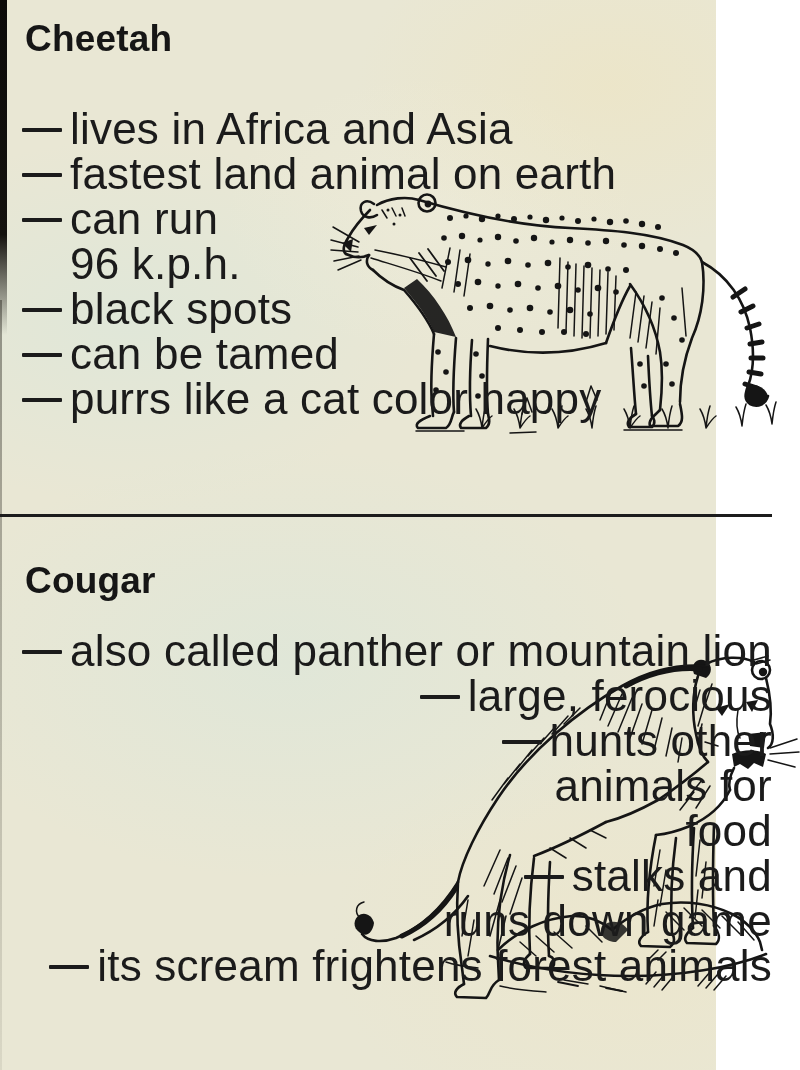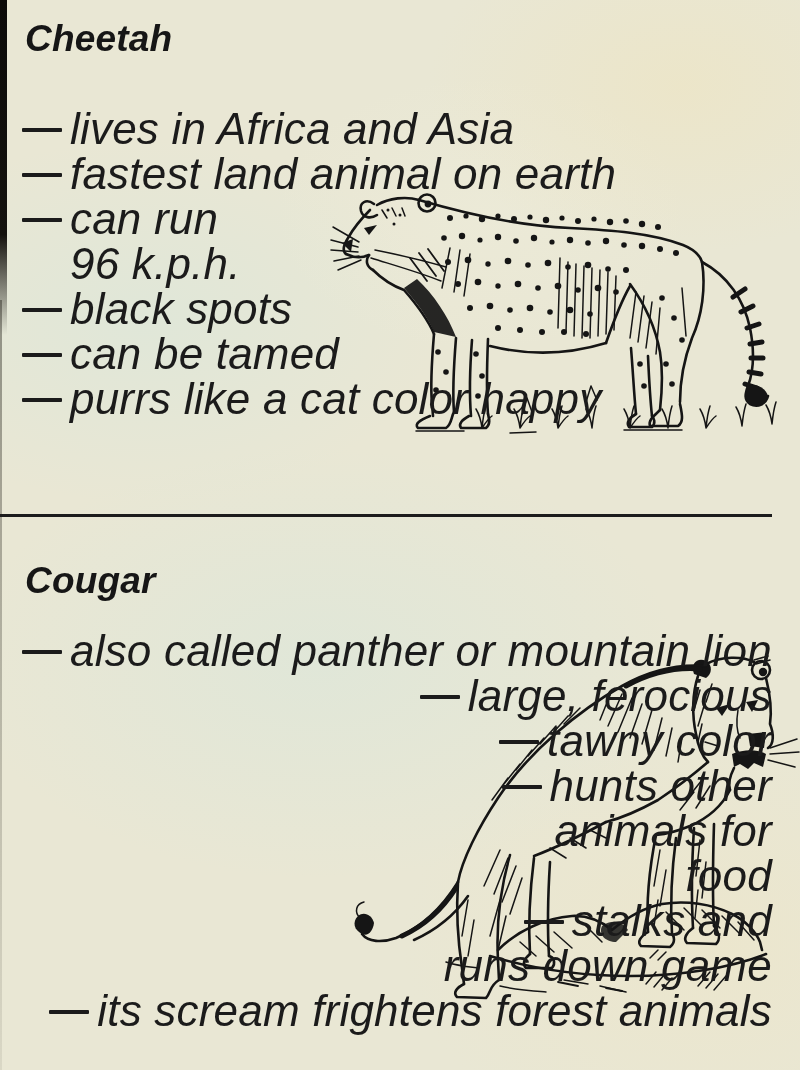--- a/index.html
+++ b/index.html
@@ -1,26 +1,25 @@
 <!DOCTYPE html>
 <html><head>
 <meta charset="utf-8">
 <style>
   html,body{margin:0;padding:0;}
   body{width:800px;height:1070px;overflow:hidden;
        font-family:"Liberation Sans","DejaVu Sans",sans-serif;}
-  .page{position:relative;width:800px;height:1070px;
+  .page{position:relative;width:716px;height:1070px;
     background-color:#e9e7d4;
     background-image:
       radial-gradient(ellipse 420px 260px at 18% 30%, rgba(216,231,220,.55), rgba(216,231,220,0) 70%),
       radial-gradient(ellipse 500px 300px at 40% 62%, rgba(213,230,221,.45), rgba(213,230,221,0) 72%),
       radial-gradient(ellipse 360px 240px at 85% 8%,  rgba(238,228,192,.55), rgba(238,228,192,0) 70%),
       radial-gradient(ellipse 420px 300px at 88% 88%, rgba(238,229,198,.5),  rgba(238,229,198,0) 72%),
       radial-gradient(ellipse 300px 200px at 60% 20%, rgba(240,238,220,.4),  rgba(240,238,220,0) 70%);
-    font-style: italic;
   }
   .edge-strip{position:absolute;left:0;top:0;width:7px;height:335px;
     background:linear-gradient(to bottom,#0c0b09 0%,#14120e 70%,rgba(20,18,14,0) 100%);}
   .edge-hairline{position:absolute;left:0;top:300px;width:2px;height:770px;
     background:linear-gradient(to bottom,rgba(40,38,30,.45),rgba(40,38,30,.08));}
   .heading{position:absolute;left:25px;color:#161616;font-size:37px;font-weight:bold;
     letter-spacing:.2px;z-index:2;white-space:nowrap;}
   #heading-cheetah{top:18px;}
   #heading-cougar{top:560px;}
   .rows{position:absolute;left:22px;z-index:2;}
@@ -206,21 +205,20 @@
     </svg>
   </div>
 
   <div class="divider"></div>
 
   <div class="heading" id="heading-cougar">Cougar</div>
 
   <div class="rows" id="rows-cougar">
     <div class="row"><span class="dash"></span><span>also called panther or mountain lion</span></div>
     <div class="row"><span class="dash"></span><span>large, ferocious</span></div>
-    <div class="row"><span class="dash"></span><span>tawny color</span></div>
     <div class="row"><span class="dash"></span><span>hunts other</span></div>
     <div class="row cont"><span>animals for</span></div>
     <div class="row cont"><span>food</span></div>
     <div class="row"><span class="dash"></span><span>stalks and</span></div>
     <div class="row cont"><span>runs down game</span></div>
     <div class="row"><span class="dash"></span><span>its scream frightens forest animals</span></div>
   </div>
 
   <div class="illus" id="illus-cougar">
     <svg width="450" height="352" viewBox="0 0 450 352">

